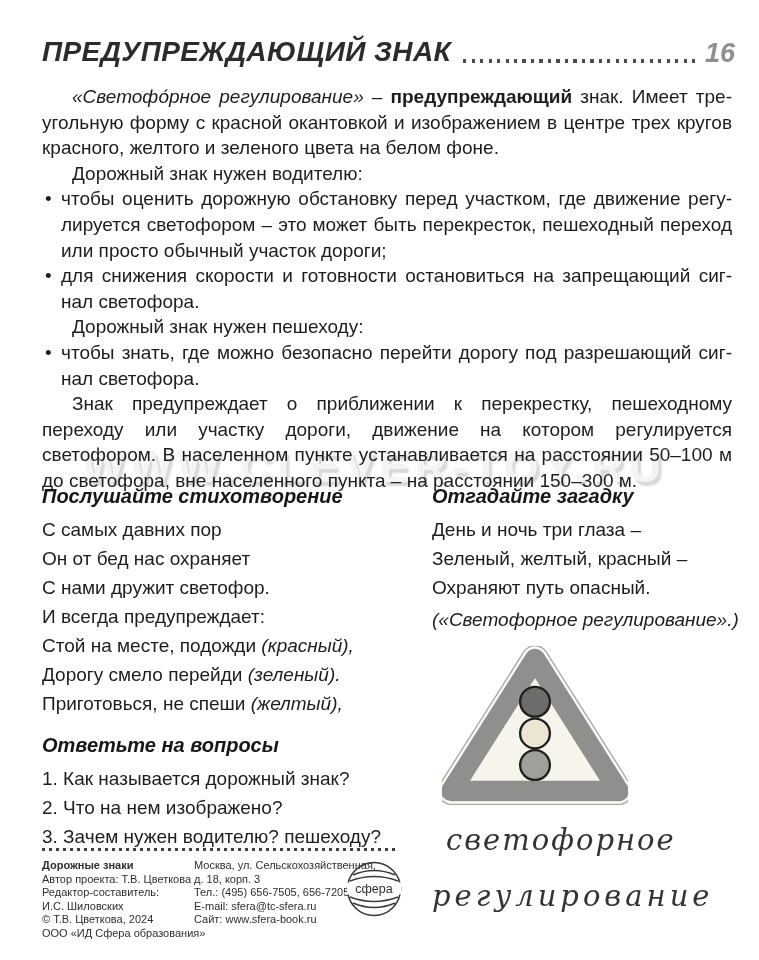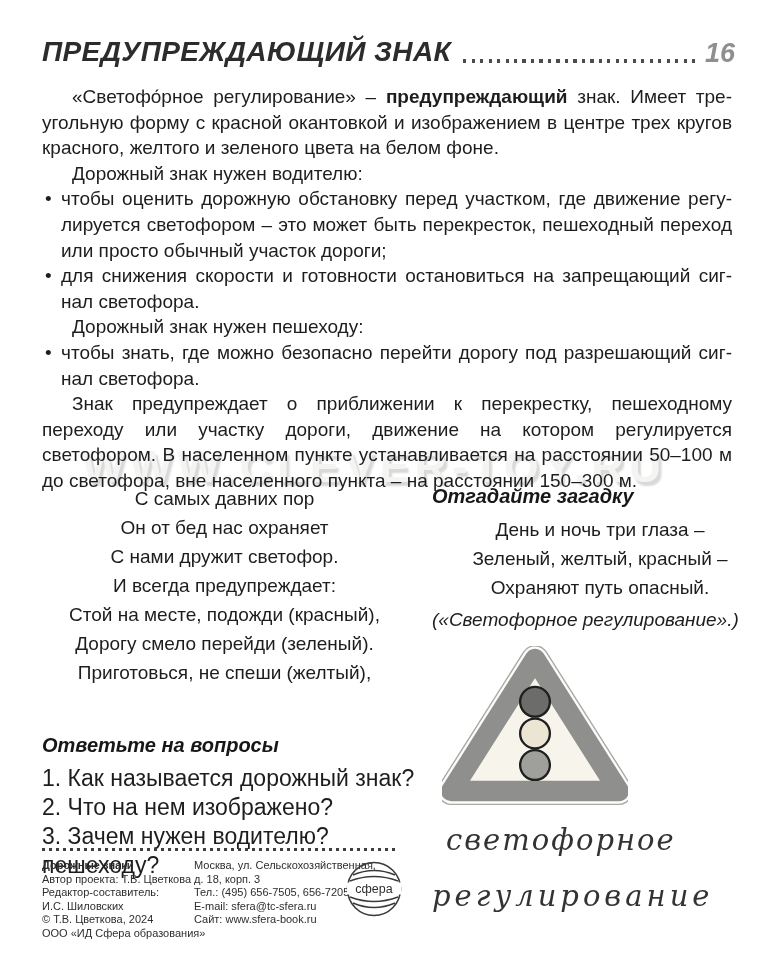--- a/index.html
+++ b/index.html
@@ -2,21 +2,21 @@
 <html lang="ru"><head>
 <meta charset="utf-8">
 <style>
   html,body{margin:0;padding:0;}
   body{
     width:759px;height:960px;background:#ffffff;
     font-family:"Liberation Sans", sans-serif;color:#1d1d1d;
     position:relative;overflow:hidden;
   }
   .b{font-weight:bold}
-  .i{}
+  .i{font-style:italic}
 
   
   .title-row{position:absolute;left:42px;right:24px;top:36px;display:flex;align-items:flex-end;z-index:2;}
   .title-row h1{
     margin:0;font-size:28px;line-height:32px;font-weight:bold;font-style:italic;
     color:#2c2c2c;white-space:nowrap;letter-spacing:.4px;
   }
   .leader{flex:1;height:4px;margin:0 10px 5px 12px;
     background:repeating-linear-gradient(to right,#4c4c4c 0 3px,transparent 3px 8.5px);}
   .page-num{font-size:27px;line-height:30px;font-weight:bold;font-style:italic;color:#8f8f8f;}
@@ -33,26 +33,26 @@
   .watermark{
     position:absolute;left:82px;top:441px;z-index:1;white-space:nowrap;
     font-size:45px;font-weight:bold;letter-spacing:5px;
     color:#f4f4f2;text-shadow:3px 4px 2px #d9d9d9;
   }
 
   
   .col-left{position:absolute;left:42px;top:484px;width:365px;z-index:2;}
   .col-right{position:absolute;left:432px;top:484px;width:336px;z-index:2;}
   .col-heading{margin:0 0 7px 0;font-size:20px;line-height:24px;font-weight:bold;font-style:italic;color:#171717;}
-  .poem-lines .line,.riddle-lines .line{font-size:19px;line-height:29px;text-align:center;}
+  .poem-lines .line,.riddle-lines .line{font-size:19px;line-height:29px;}
   .riddle-answer{font-size:19px;line-height:29px;font-style:italic;margin-top:3px;}
 
   
   .questions{position:absolute;left:42px;top:733px;width:375px;z-index:2;}
-  .questions-list .line{font-size:23px;line-height:29px;}
+  .questions-list .line{font-size:19px;line-height:29px;}
 
   
   .sign-wrap{margin:12px 0 0 10px;width:186px;height:160px;}
 
   
   .handwriting{margin-top:6px;font-family:"DejaVu Serif", serif;font-style:italic;
     color:#333;font-size:29px;line-height:56px;white-space:nowrap;}
   .hw1{margin-left:14px;letter-spacing:2px;}
   .hw2{margin-left:0;letter-spacing:4px;}
 
@@ -87,20 +87,21 @@
     <p class="p-indent">Дорожный знак нужен пешеходу:</p>
     <div class="bullets">
         <div class="bullet-item"><span>чтобы знать, где можно безопасно перейти дорогу под разрешающий сиг­нал светофора.</span></div>
       </div>
     <p class="p-indent">Знак предупреждает о приближении к перекрестку, пешеходному переходу или участку дороги, движение на котором регулируется светофором. В насе­ленном пункте устанавливается на расстоянии 50–100 м до светофора, вне населенного пункта – на расстоянии 150–300 м.</p>
   </div>
 
   <div class="watermark">WWW.CLEVER-TOY.RU</div>
 
   <div class="col-left">
+    <h2 class="col-heading">Послушайте стихотворение</h2>
     <div class="poem-lines">
         <div class="line"><span>С самых давних пор</span></div>
         <div class="line"><span>Он от бед нас охраняет</span></div>
         <div class="line"><span>С нами дружит светофор.</span></div>
         <div class="line"><span>И всегда предупреждает:</span></div>
         <div class="line"><span>Стой на месте, подожди </span><span class="i">(красный),</span></div>
         <div class="line"><span>Дорогу смело перейди </span><span class="i">(зеленый).</span></div>
         <div class="line"><span>Приготовься, не спеши </span><span class="i">(желтый),</span></div>
       </div>
   </div>

